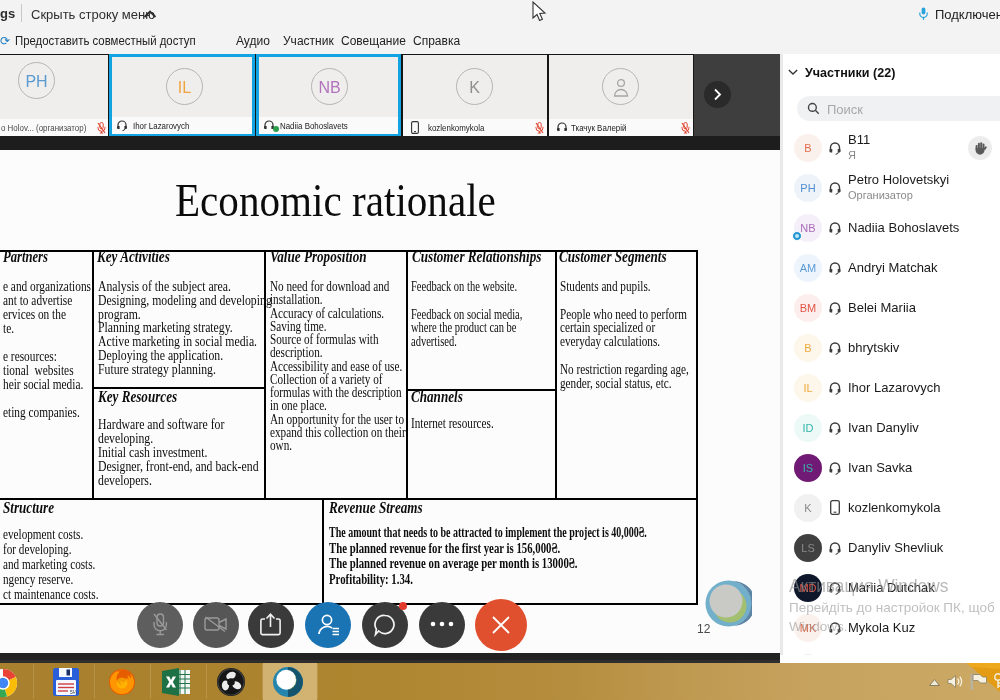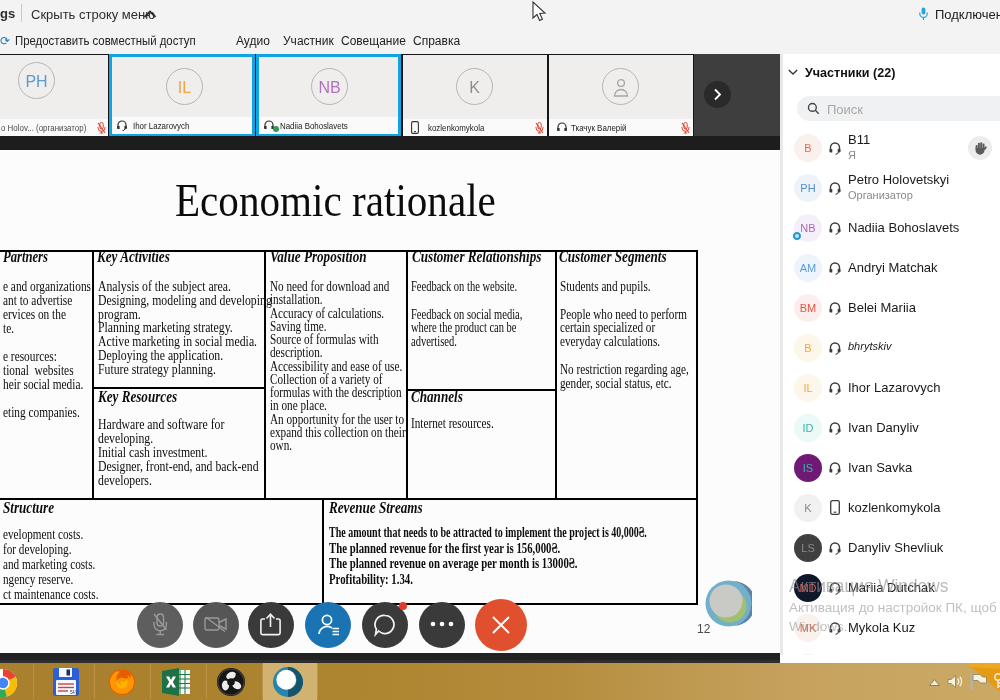--- a/index.html
+++ b/index.html
@@ -287,21 +287,21 @@
     <path d="M10.5 11.4 a3 3 0 0 1 -3 1.8" fill="none" stroke="#3c3c3c" stroke-width="1.1"></path>
   </svg>
 <div class="abs" style="left:848px;top:300px;font-size:13px;color:#1a1a1a;white-space:nowrap;">Belei Mariia</div>
 <div class="circ" style="left:794px;top:334px;width:28px;height:28px;background:#fdf6ea;text-align:center;line-height:28px;font-size:11px;color:#eda93c;">B</div>
 <svg class="abs" style="left:828px;top:341px;" width="14" height="14" viewBox="0 0 14 14">
     <path d="M2.5 9 v-2.5 a4.5 4.5 0 0 1 9 0 V9" fill="none" stroke="#3c3c3c" stroke-width="1.4"></path>
     <path d="M2.5 8 h1.8 v3.4 H2.5 a1.1 1.1 0 0 1 -1.1 -1.1 v-1.2 a1.1 1.1 0 0 1 1.1 -1.1 z" fill="#3c3c3c"></path>
     <path d="M11.5 8 h-1.8 v3.4 h1.8 a1.1 1.1 0 0 0 1.1 -1.1 v-1.2 a1.1 1.1 0 0 0 -1.1 -1.1 z" fill="#3c3c3c"></path>
     <path d="M10.5 11.4 a3 3 0 0 1 -3 1.8" fill="none" stroke="#3c3c3c" stroke-width="1.1"></path>
   </svg>
-<div class="abs" style="left:848px;top:340px;font-size:11px;color:#1a1a1a;white-space:nowrap;font-style:italic;">bhrytskiv</div>
+<div class="abs" style="left:848px;top:340px;font-size:13px;color:#1a1a1a;white-space:nowrap;">bhrytskiv</div>
 <div class="circ" style="left:794px;top:374px;width:28px;height:28px;background:#fdf6ea;text-align:center;line-height:28px;font-size:11px;color:#eda93c;">IL</div>
 <svg class="abs" style="left:828px;top:381px;" width="14" height="14" viewBox="0 0 14 14">
     <path d="M2.5 9 v-2.5 a4.5 4.5 0 0 1 9 0 V9" fill="none" stroke="#3c3c3c" stroke-width="1.4"></path>
     <path d="M2.5 8 h1.8 v3.4 H2.5 a1.1 1.1 0 0 1 -1.1 -1.1 v-1.2 a1.1 1.1 0 0 1 1.1 -1.1 z" fill="#3c3c3c"></path>
     <path d="M11.5 8 h-1.8 v3.4 h1.8 a1.1 1.1 0 0 0 1.1 -1.1 v-1.2 a1.1 1.1 0 0 0 -1.1 -1.1 z" fill="#3c3c3c"></path>
     <path d="M10.5 11.4 a3 3 0 0 1 -3 1.8" fill="none" stroke="#3c3c3c" stroke-width="1.1"></path>
   </svg>
 <div class="abs" style="left:848px;top:380px;font-size:13px;color:#1a1a1a;white-space:nowrap;">Ihor Lazarovych</div>
 <div class="circ" style="left:794px;top:414px;width:28px;height:28px;background:#ecf9f7;text-align:center;line-height:28px;font-size:11px;color:#35b5a9;">ID</div>
 <svg class="abs" style="left:828px;top:421px;" width="14" height="14" viewBox="0 0 14 14">
@@ -346,21 +346,21 @@
     <path d="M2.5 9 v-2.5 a4.5 4.5 0 0 1 9 0 V9" fill="none" stroke="#3c3c3c" stroke-width="1.4"></path>
     <path d="M2.5 8 h1.8 v3.4 H2.5 a1.1 1.1 0 0 1 -1.1 -1.1 v-1.2 a1.1 1.1 0 0 1 1.1 -1.1 z" fill="#3c3c3c"></path>
     <path d="M11.5 8 h-1.8 v3.4 h1.8 a1.1 1.1 0 0 0 1.1 -1.1 v-1.2 a1.1 1.1 0 0 0 -1.1 -1.1 z" fill="#3c3c3c"></path>
     <path d="M10.5 11.4 a3 3 0 0 1 -3 1.8" fill="none" stroke="#3c3c3c" stroke-width="1.1"></path>
   </svg>
 <div class="abs" style="left:848px;top:620px;font-size:13px;color:#1a1a1a;white-space:nowrap;">Mykola Kuz</div>
 
 <div class="circ" style="left:794px;top:654px;width:28px;height:28px;background:#f2efee;"></div>
 
 <div class="abs" style="left:789px;top:575px;font-size:19px;color:#8e8e8e;opacity:.62;transform:scaleX(0.91);transform-origin:0 0;z-index:40;white-space:nowrap;">Активация Windows</div>
-<div class="abs" style="left:789px;top:600px;font-size:13.5px;color:#989898;opacity:.62;z-index:40;white-space:nowrap;">Активация до настройок ПК, щоб</div>
+<div class="abs" style="left:789px;top:600px;font-size:13.5px;color:#989898;opacity:.62;z-index:40;white-space:nowrap;">Перейдіть до настройок ПК, щоб</div>
 <div class="abs" style="left:789px;top:619px;font-size:13.5px;color:#989898;opacity:.62;z-index:40;white-space:nowrap;">Windows.</div>
 
 <div class="abs" style="left:0;top:660px;width:1000px;height:3px;background:#2e2e2e;z-index:44;"></div>
 <div class="abs" style="left:780px;top:655px;width:220px;height:8px;background:#fff;z-index:45;"></div>
 <div class="abs" style="left:0;top:663px;width:1000px;height:37px;z-index:46;background:linear-gradient(90deg,#a8802e 0%,#ad852f 35%,#b48c3c 55%,#bf9a52 70%,#c7a360 82%,#cba964 100%);"></div>
 <svg class="abs" style="left:940px;top:663px;z-index:47;" width="60" height="37" viewBox="0 0 60 37">
     <polygon points="27,0 60,0 60,29" fill="#e49c14"></polygon>
     <polygon points="27,0 60,0 60,6 31,4" fill="#eda81e"></polygon>
   </svg>
 

